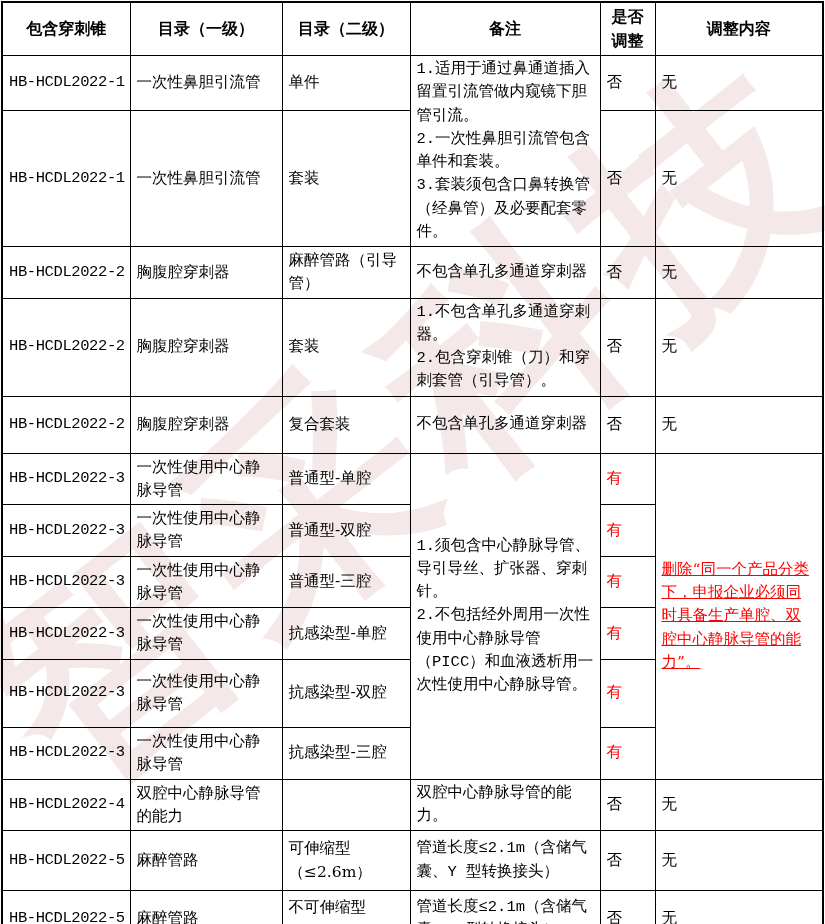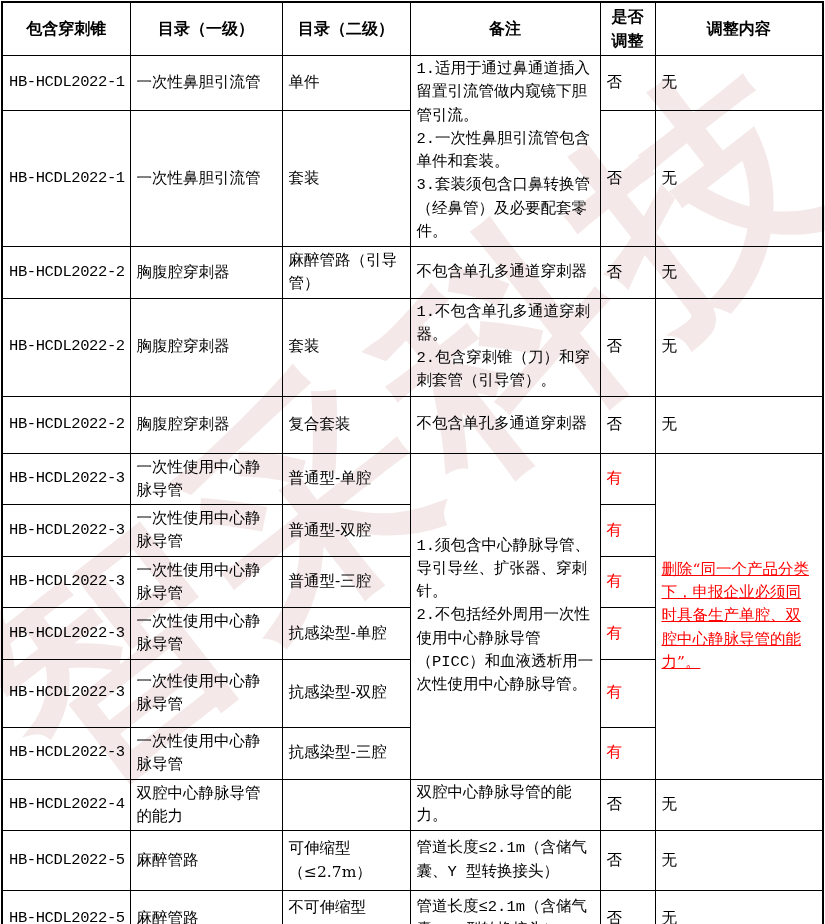--- a/index.html
+++ b/index.html
@@ -190,21 +190,21 @@
       <td>双腔中心静脉导管的能力</td>
       <td></td>
       <td class="pre">双腔中心静脉导管的能力。</td>
       <td class="center">否</td>
       <td class="center">无</td>
     </tr>
 
     <tr class="r12">
       <td class="code">HB-HCDL2022-5</td>
       <td>麻醉管路</td>
-      <td>可伸缩型（≤2.7m）</td>
+      <td>可伸缩型（≤2.6m）</td>
       <td class="pre">管道长度≤2.1m（含储气囊、Y 型转换接头）</td>
       <td class="center">否</td>
       <td class="center">无</td>
     </tr>
 
     <tr class="r13">
       <td class="code">HB-HCDL2022-5</td>
       <td>麻醉管路</td>
       <td>不可伸缩型（≤2.1m）</td>
       <td class="pre">管道长度≤2.1m（含储气囊、Y 型转换接头）</td>

